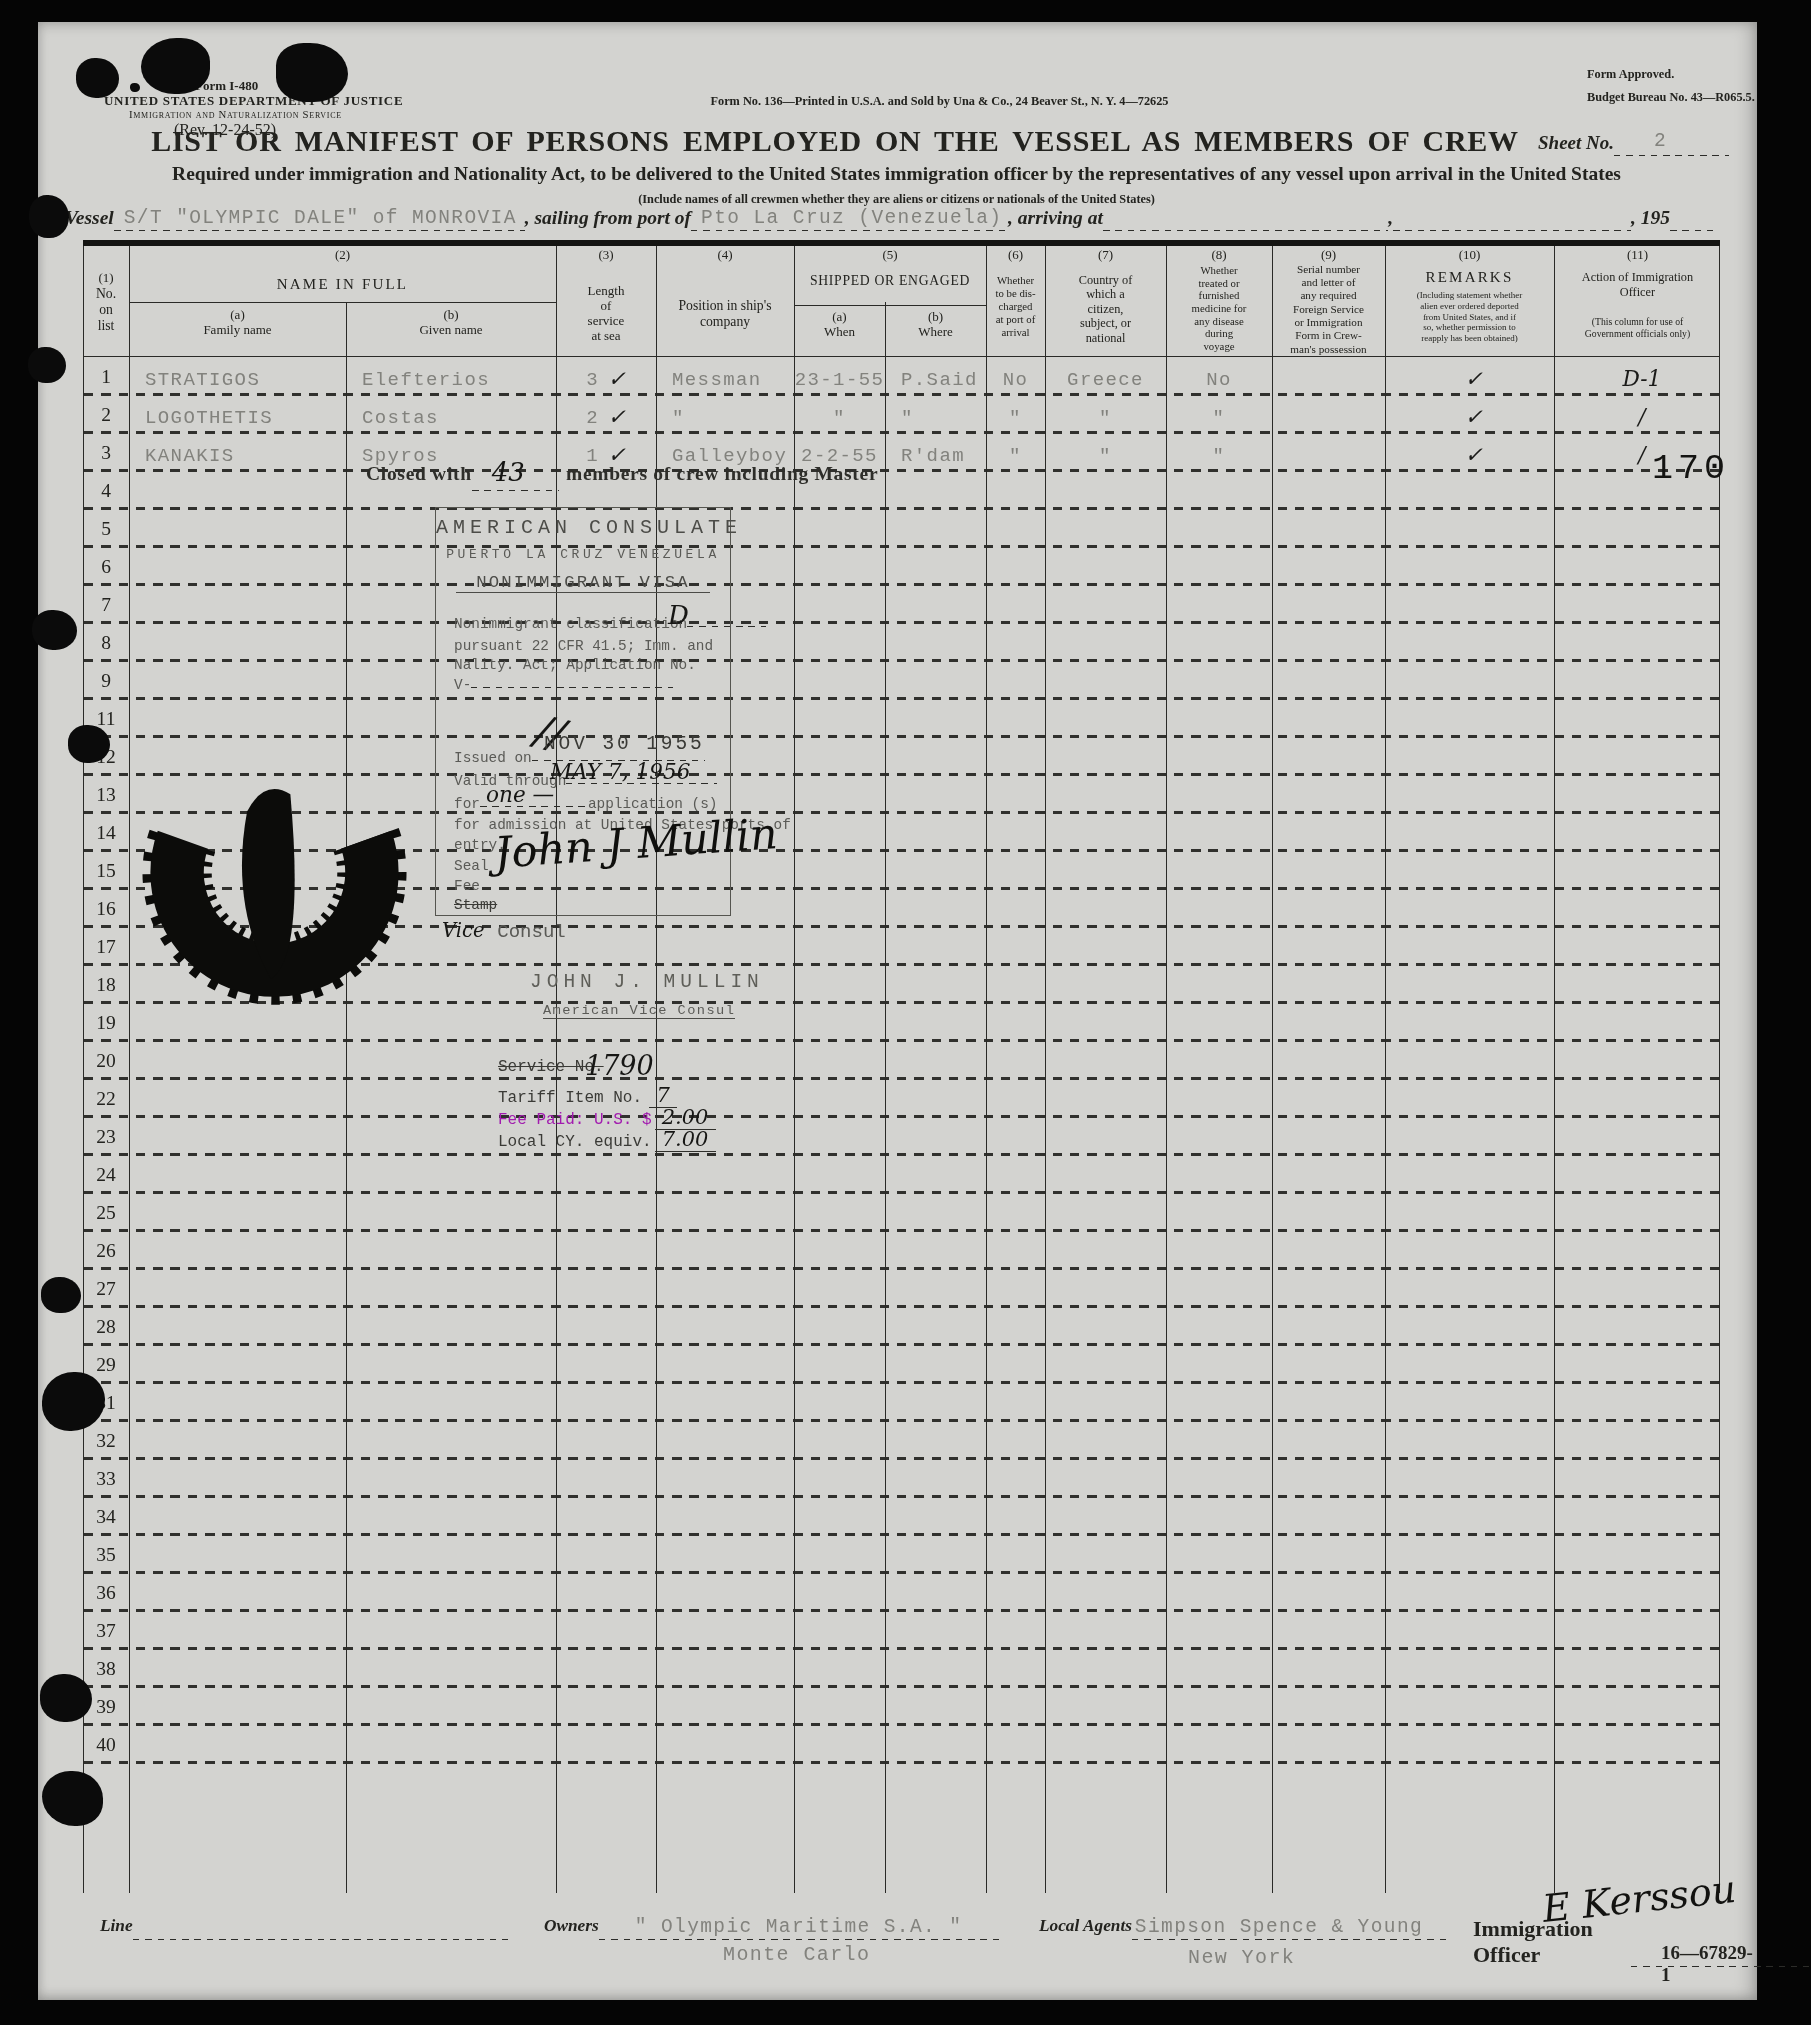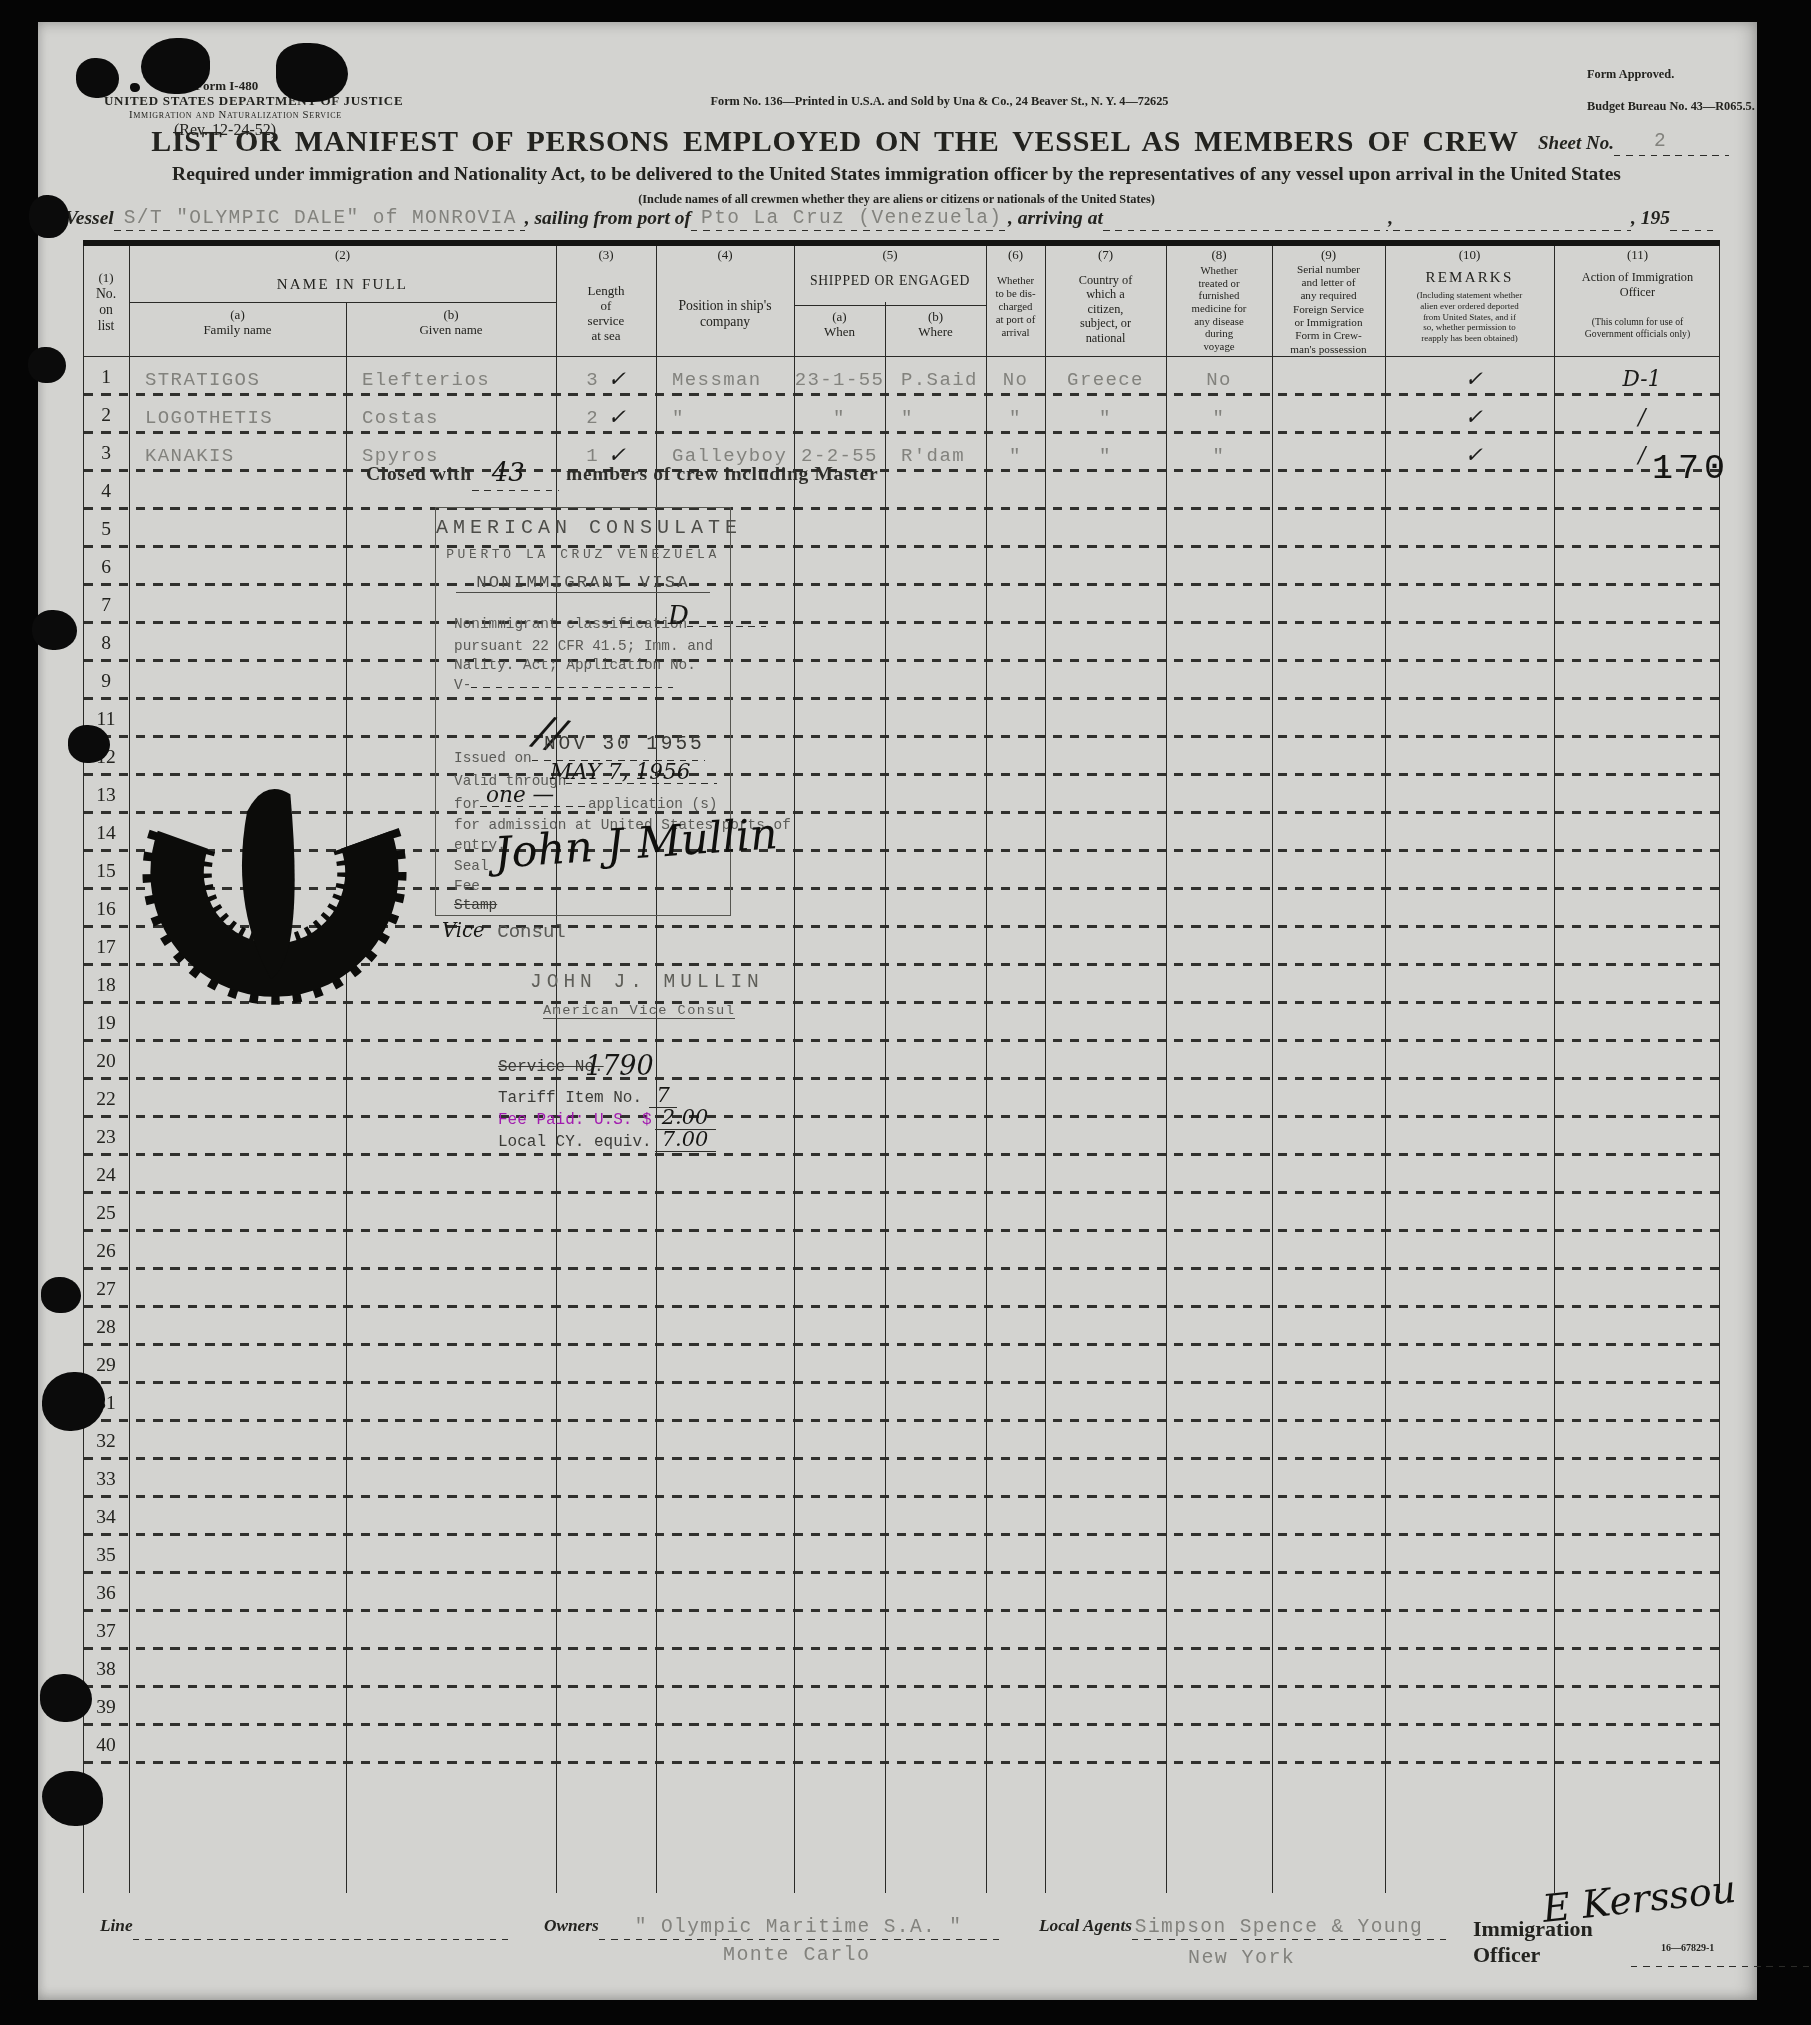--- a/index.html
+++ b/index.html
@@ -49,21 +49,21 @@
 
 <div class="paper">
 
   <div class="abs ser ink" style="left:157px;top:56px;font-size:13px;font-weight:700;">Form I-480</div>
   <div class="abs ser ink" style="left:66px;top:71px;font-size:13px;font-weight:700;letter-spacing:0.7px;">UNITED STATES DEPARTMENT OF JUSTICE</div>
   <div class="abs ser ink" style="left:91px;top:86px;font-size:10.8px;font-variant:small-caps;letter-spacing:0.7px;">Immigration and Naturalization Service</div>
   <div class="abs ser ink" style="left:136px;top:99px;font-size:16px;">(Rev. 12-24-52)</div>
 
   <div class="abs ser ink" style="left:505px;top:72px;width:793px;text-align:center;font-size:12.3px;font-weight:700;">Form No. 136—Printed in U.S.A. and Sold by Una &amp; Co., 24 Beaver St., N. Y. 4—72625</div>
   <div class="abs ser ink" style="left:1549px;top:45px;font-size:12.3px;font-weight:700;">Form Approved.</div>
-  <div class="abs ser ink" style="left:1549px;top:77px;font-size:12.3px;font-weight:700;">Budget Bureau No. 43—R065.5.</div>
+  <div class="abs ser ink" style="left:1549px;top:68px;font-size:12.3px;font-weight:700;">Budget Bureau No. 43—R065.5.</div>
 
   <div class="abs ser ink" style="left:94px;top:102px;width:1406px;text-align:center;font-size:30px;font-weight:700;letter-spacing:0.7px;word-spacing:5px;">LIST OR MANIFEST OF PERSONS EMPLOYED ON THE VESSEL AS MEMBERS OF CREW</div>
   <div class="abs" style="left:1500px;top:110px;display:flex;align-items:baseline;">
     <span class="ser ink itl" style="font-size:19px;">Sheet No.</span>
     <span class="blank dots" style="width:115px;">
         <span class="typed" style="left:40px;bottom:4.3px;">2</span>
       </span>
   </div>
 
   <div class="abs ser ink" style="left:29px;top:170px;width:1659px;text-align:center;font-size:12.3px;font-weight:700;">(Include names of all crewmen whether they are aliens or citizens or nationals of the United States)</div>
@@ -941,21 +941,21 @@
     <span class="blank dots" style="width:317px;">
         <span class="typed" style="left:2.9px;">Simpson Spence &amp; Young</span>
       </span>
   </div>
   <div class="abs typed" style="left:1150px;top:1924px;font-size:20px;">New York</div>
   <div class="abs" style="left:1435px;top:1894px;display:flex;align-items:baseline;">
     <span class="ser ink itl" style="font-size:22px;font-style:normal;font-weight:700;">Immigration Officer</span>
     <span class="blank dots" style="width:216px;"></span>
   </div>
   <div class="abs hand" style="left:1504px;top:1855px;font-size:38px;white-space:nowrap;transform:rotate(-6deg);color:#121210;">E Kerssou</div>
-  <div class="abs ser ink" style="left:1623px;top:1920px;font-size:10px;font-weight:700;">16—67829-1</div>
+  <div class="abs ser ink" style="left:1623px;top:1920px;font-size:19px;font-weight:700;">16—67829-1</div>
 
   <div class="blob" style="left:38px;top:36px;width:43px;height:40px;"></div>
   <div class="blob" style="left:103px;top:16px;width:69px;height:56px;border-radius:55% 45% 48% 52%;"></div>
   <div class="blob" style="left:238px;top:21.6px;width:72px;height:59px;border-radius:42% 58% 52% 46%;"></div>
   <div class="blob" style="left:92px;top:61px;width:10px;height:9.4px;"></div>
   <div class="blob" style="left:-8.7px;top:173px;width:40px;height:43px;"></div>
   <div class="blob" style="left:-10px;top:325px;width:38px;height:36px;"></div>
   <div class="blob" style="left:-5.8px;top:588px;width:45px;height:40px;"></div>
   <div class="blob" style="left:30px;top:703px;width:42px;height:38px;"></div>
   <div class="blob" style="left:2.9px;top:1255px;width:40px;height:36px;"></div>

